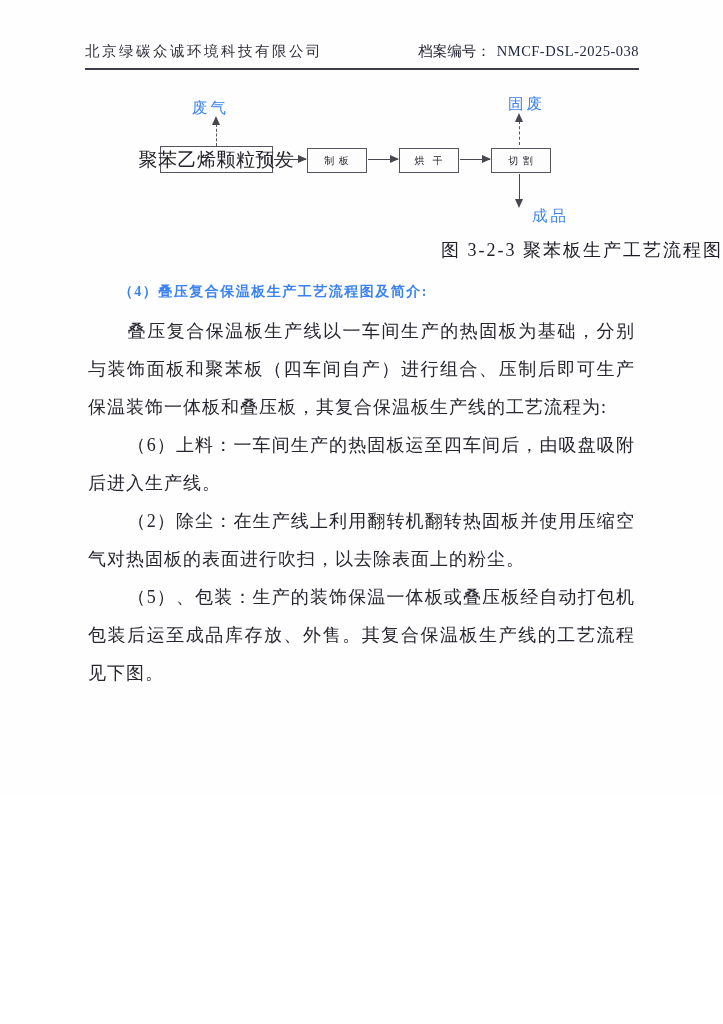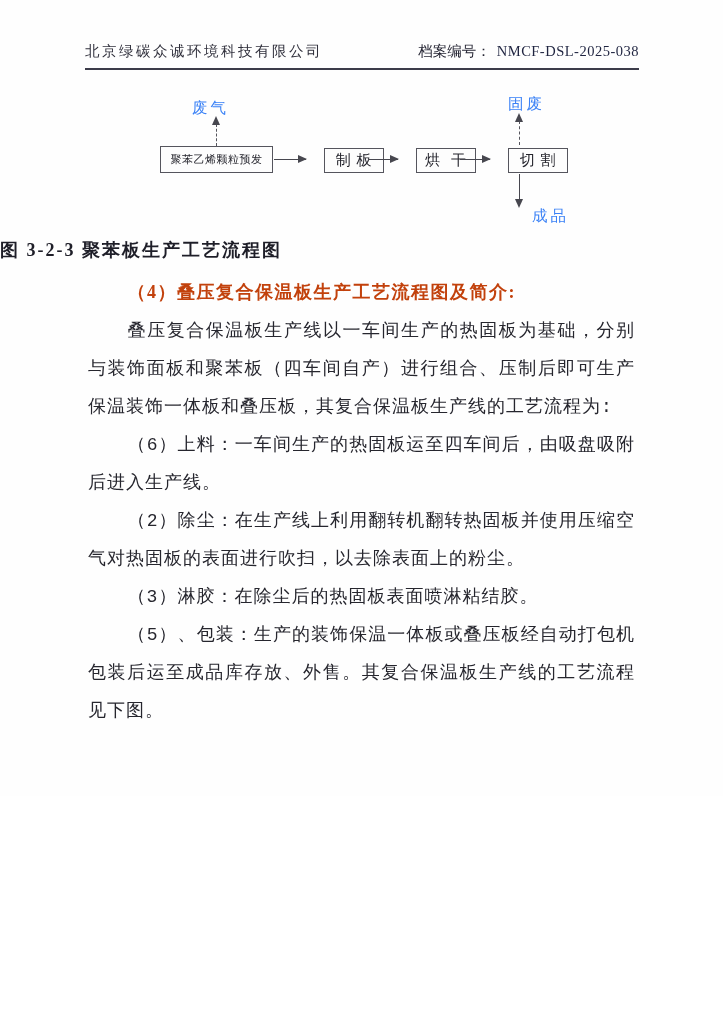--- a/index.html
+++ b/index.html
@@ -61,22 +61,22 @@
   .fbox {
     position: absolute;
     border: 1.5px solid #55555d;
     background: #fdfdfd;
     display: flex;
     align-items: center;
     justify-content: center;
     color: #25252d;
     white-space: nowrap;
   }
-  .fbox.big { font-size: 11px; letter-spacing: 0.5px; }
-  .fbox.small { font-size: 15px; letter-spacing: 1px; margin-left: 17px; }
+  .fbox.big { font-size: 19px; letter-spacing: 0.5px; }
+  .fbox.small { font-size: 10px; letter-spacing: 1px; }
 
   .h-arrow {
     position: absolute;
     border-top: 1.7px solid #47474f;
     height: 0;
   }
   .h-arrow::after {
     content: "";
     position: absolute;
     right: -1px;
@@ -116,48 +116,47 @@
     border-left: 4.5px solid transparent;
     border-right: 4.5px solid transparent;
   }
 
   
   .caption {
     position: absolute;
     left: 0;
     right: 0;
     top: 238px;
-    text-align: left;
-    font-weight: bold;
+    text-align: right;
+    font-weight: normal;
     font-size: 18px;
     letter-spacing: 2px;
     color: #1e1e28;
   }
   .content {
     position: absolute;
     left: 88px;
     width: 547px;
     top: 272px;
   }
   .content .heading {
     font-weight: bold;
-    font-size: 18px;
+    font-size: 14px;
     letter-spacing: 1.5px;
     line-height: 40px;
     text-indent: 2.2em;
-    color: #c2410c;
+    color: #3b82f6;
   }
   .content p {
     font-size: 18px;
     letter-spacing: 1px;
     line-height: 38px;
     text-align: justify;
     text-indent: 2.2em;
     color: #26262e;
-    font-family: Liberation Mono, monospace;
   }
 
   
   .footer {
     position: absolute;
     left: 0;
     right: 0;
     top: 941px;
     text-align: center;
     font-size: 13.5px;
@@ -210,19 +209,18 @@
     <span class="flow-label" style="left:417px; top:118px;margin-left:27px;">成品</span>
   </div>
 
   <div class="caption">图 3-2-3 聚苯板生产工艺流程图</div>
 
   <div class="content">
     <div class="heading">（4）叠压复合保温板生产工艺流程图及简介:</div>
     <p>叠压复合保温板生产线以一车间生产的热固板为基础，分别与装饰面板和聚苯板（四车间自产）进行组合、压制后即可生产保温装饰一体板和叠压板，其复合保温板生产线的工艺流程为:</p>
     <p>（6）上料：一车间生产的热固板运至四车间后，由吸盘吸附后进入生产线。</p>
     <p>（2）除尘：在生产线上利用翻转机翻转热固板并使用压缩空气对热固板的表面进行吹扫，以去除表面上的粉尘。</p>
-    <p>（3）淋胶：在除尘后的热固板表面喷淋粘结胶。</p>
     <p>（5）、包装：生产的装饰保温一体板或叠压板经自动打包机包装后运至成品库存放、外售。其复合保温板生产线的工艺流程见下图。</p>
   </div>
 
   <div class="footer">- 13 -</div>
 
 </div>
 
 </body></html>

